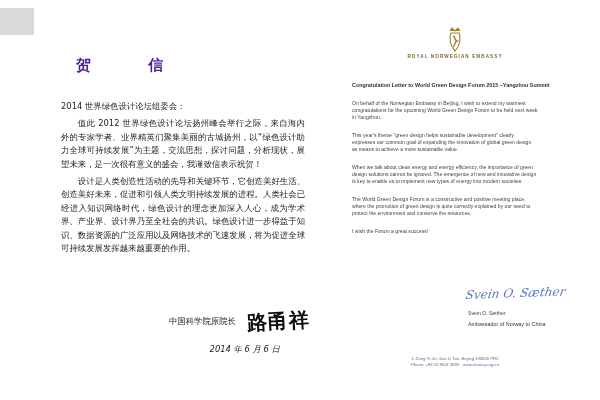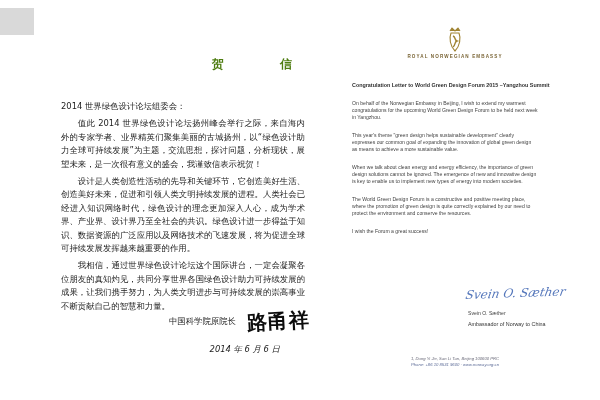--- a/index.html
+++ b/index.html
@@ -6,22 +6,22 @@
   body{
     width:600px;height:400px;position:relative;background:#ffffff;overflow:hidden;
     font-family:"Liberation Sans",sans-serif;
   }
   [data-name]{box-sizing:border-box;}
   .artifact{position:absolute;left:0;top:8px;width:34px;height:27px;background:#d9d9d9;}
 
   
   .cn-page{position:absolute;left:50px;top:0;width:268px;height:400px;color:#1c1c1c;
     font-family:"DejaVu Sans","Liberation Sans",sans-serif;}
-  .cn-title{position:absolute;left:0;top:56px;width:268px;text-align:right;
-    font-size:12px;font-weight:bold;letter-spacing:26px;text-indent:26px;color:#4d7c0f;}
+  .cn-title{position:absolute;left:0;top:56px;width:268px;text-align:left;
+    font-size:15px;font-weight:bold;letter-spacing:26px;text-indent:26px;color:#4c1d95;}
   .cn-body{position:absolute;left:7px;top:96px;width:252px;font-size:8.4px;
     line-height:13.4px;text-align:justify;}
   .cn-body p{margin:4px;text-indent:2em;}
   .cn-body p.salutation{text-indent:0;}
   .cn-sign-row{position:absolute;left:0;top:308px;width:260px;text-align:right;}
   .cn-signer-title{font-size:8.4px;vertical-align:middle;padding-left:28px;}
   .cn-signature{font-size:20px;font-weight:bold;vertical-align:middle;margin-left:6px;
     display:inline-block;transform:rotate(-3deg);letter-spacing:1px;color:#0d0d0d;}
   .cn-date{position:absolute;left:0;top:344px;width:230px;text-align:right;font-size:8.4px;font-style:italic;}
 
@@ -45,23 +45,22 @@
 </style>
 </head>
 <body data-name="scanned-letters-image">
 
 <div class="artifact" data-name="scan-artifact"></div>
 
 <div class="cn-page" data-name="chinese-letter-page">
   <div class="cn-title" data-name="letter-title">贺  信</div>
   <div class="cn-body" data-name="letter-body">
     <p class="salutation" data-name="letter-salutation">2014 世界绿色设计论坛组委会：</p>
-    <p data-name="letter-paragraph">值此 2014 世界绿色设计论坛扬州峰会举行之际，来自海内外的专家学者、业界精英们聚集美丽的古城扬州，以“绿色设计助力全球可持续发展”为主题，交流思想，探讨问题，分析现状，展望未来，是一次很有意义的盛会，我谨致信表示祝贺！</p>
+    <p data-name="letter-paragraph">值此 2012 世界绿色设计论坛扬州峰会举行之际，来自海内外的专家学者、业界精英们聚集美丽的古城扬州，以“绿色设计助力全球可持续发展”为主题，交流思想，探讨问题，分析现状，展望未来，是一次很有意义的盛会，我谨致信表示祝贺！</p>
     <p data-name="letter-paragraph">设计是人类创造性活动的先导和关键环节，它创造美好生活、创造美好未来，促进和引领人类文明持续发展的进程。人类社会已经进入知识网络时代，绿色设计的理念更加深入人心，成为学术界、产业界、设计界乃至全社会的共识。绿色设计进一步得益于知识、数据资源的广泛应用以及网络技术的飞速发展，将为促进全球可持续发展发挥越来越重要的作用。</p>
-    <p data-name="letter-paragraph">我相信，通过世界绿色设计论坛这个国际讲台，一定会凝聚各位朋友的真知灼见，共同分享世界各国绿色设计助力可持续发展的成果，让我们携手努力，为人类文明进步与可持续发展的崇高事业不断贡献自己的智慧和力量。</p>
   </div>
   <div class="cn-sign-row" data-name="signature-row">
     <span class="cn-signer-title" data-name="signer-title">中国科学院原院长</span>
     <span class="cn-signature" data-name="handwritten-signature">路甬祥</span>
   </div>
   <div class="cn-date" data-name="letter-date">2014 年 6 月 6 日</div>
 </div>
 
 <div class="en-page" data-name="english-letter-page">
   <div class="crest" data-name="norwegian-crest-icon">

